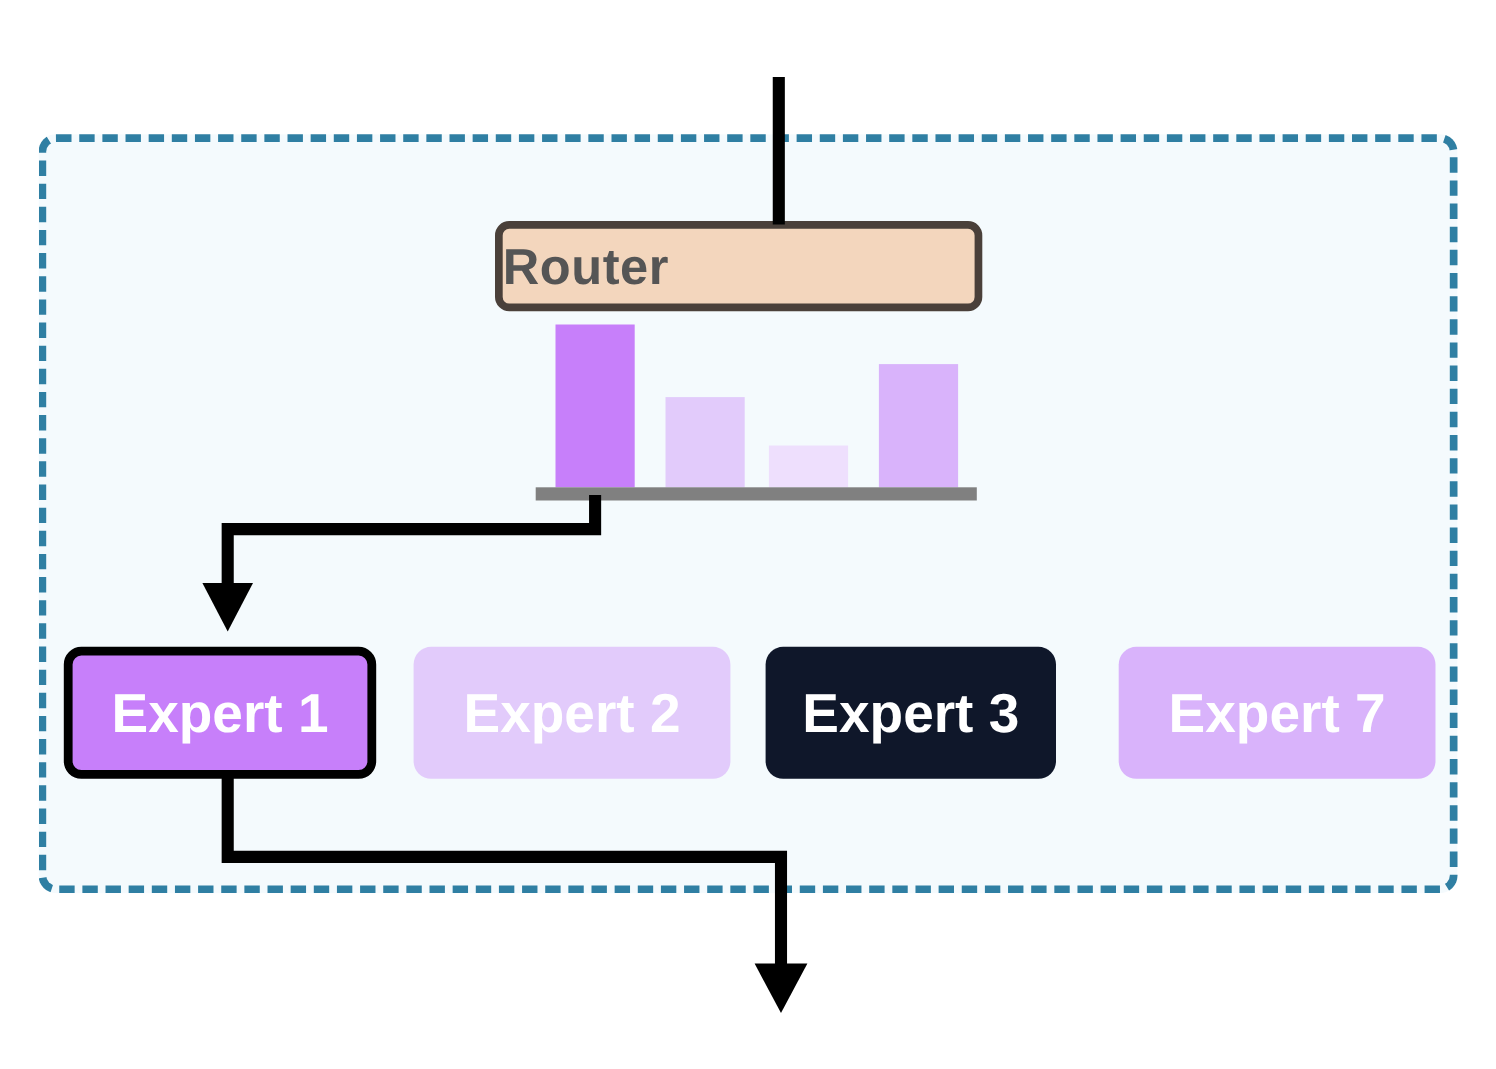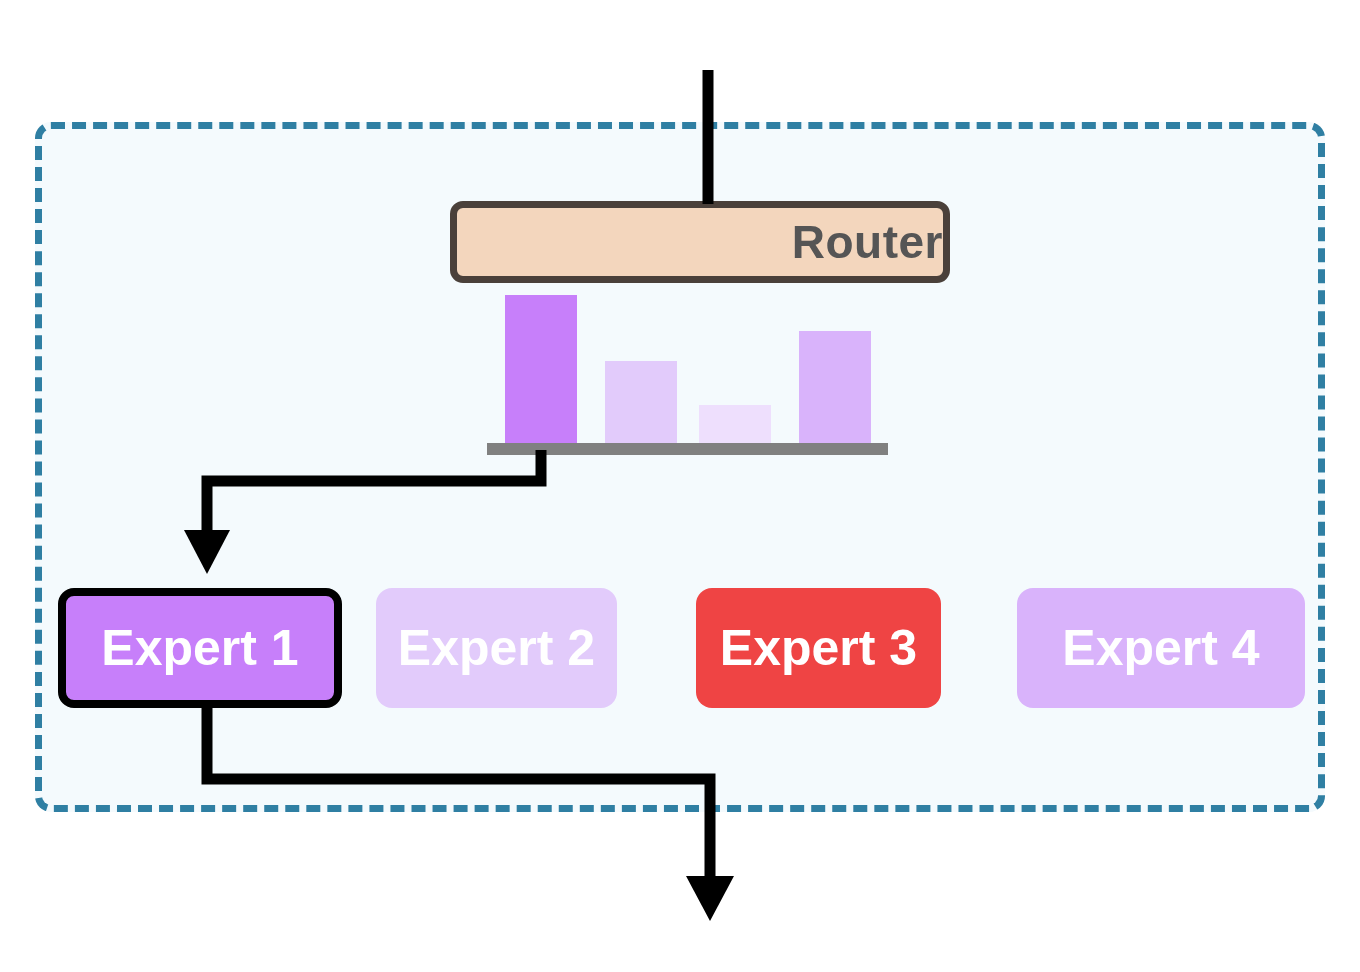--- a/index.html
+++ b/index.html
@@ -36,30 +36,29 @@
     top: 0;
     width: 1360px;
     height: 972px;
     pointer-events: none;
   }
   
   #router-box {
     position: absolute;
     left: 450px;
     top: 201px;
-    width: 500px;
+    width: 443px;
     height: 82px;
     box-sizing: border-box;
     background: #f3d6bd;
     border: 7px solid #4a403a;
     border-radius: 13px;
     display: flex;
     align-items: center;
-    justify-content: flex-end;
-    padding-left: 36px;
+    justify-content: flex-start;
   }
   #router-label {
     font-size: 46px;
     font-weight: bold;
     color: #555555;
     letter-spacing: 0.5px;
     line-height: 1;
   }
   
   #gate-chart {
@@ -101,27 +100,27 @@
     text-align: right;
   }
   #expert-1 {
     left: 58px;
     width: 284px;
     background: #c77ffa;
     border: 8px solid #000000;
   }
   #expert-2 {
     left: 376px;
-    width: 241px;
+    width: 288px;
     background: #e2cbfb;
   }
   #expert-3 {
     left: 696px;
-    width: 245px;
-    background: #ef4444;
+    width: 264px;
+    background: #0f172a;
   }
   #expert-4 {
     left: 1017px;
     width: 288px;
     background: #d9b3fb;
   }
 </style>
 </head>
 <body>
 
@@ -144,21 +143,21 @@
   <div id="expert-1" class="expert-box">
     <span class="expert-label">Expert 1</span>
   </div>
   <div id="expert-2" class="expert-box">
     <span class="expert-label">Expert 2</span>
   </div>
   <div id="expert-3" class="expert-box">
     <span class="expert-label">Expert 3</span>
   </div>
   <div id="expert-4" class="expert-box">
-    <span class="expert-label">Expert 4</span>
+    <span class="expert-label">Expert 7</span>
   </div>
 
   <svg id="wires" viewBox="0 0 1360 972">
 
     <path d="M 708 70 L 708 204" stroke="#000000" stroke-width="11" fill="none"></path>
 
     <path d="M 541 450 L 541 481 L 207 481 L 207 533" stroke="#000000" stroke-width="11" fill="none"></path>
     <polygon points="207,574 184,530 230,530" fill="#000000"></polygon>
 
     <path d="M 207 706 L 207 779 L 710 779 L 710 881" stroke="#000000" stroke-width="11" fill="none"></path>

